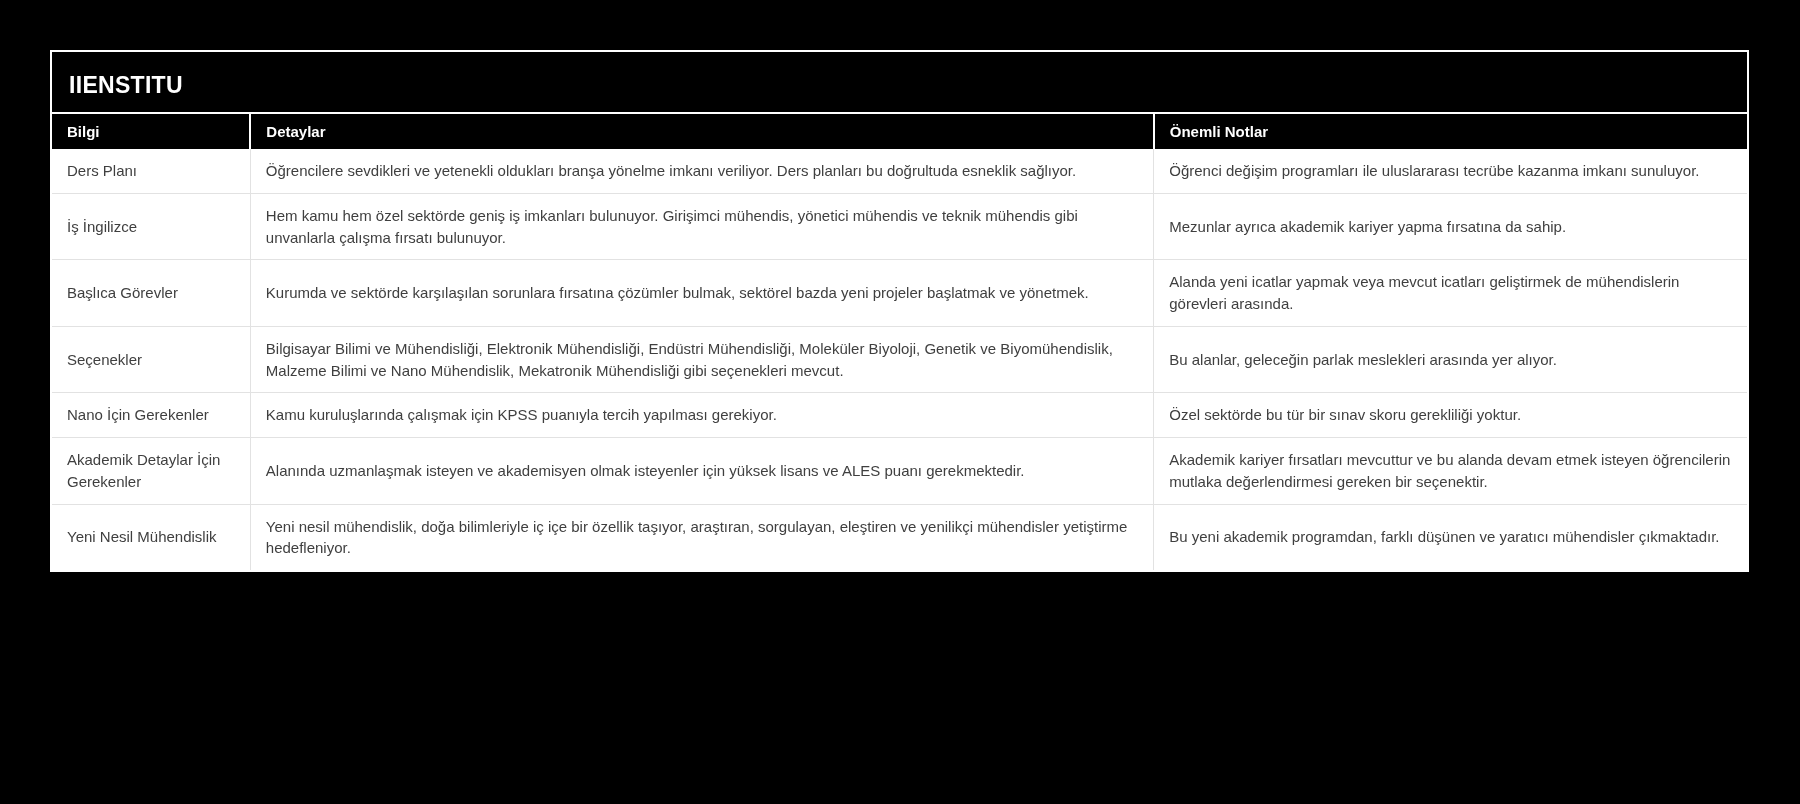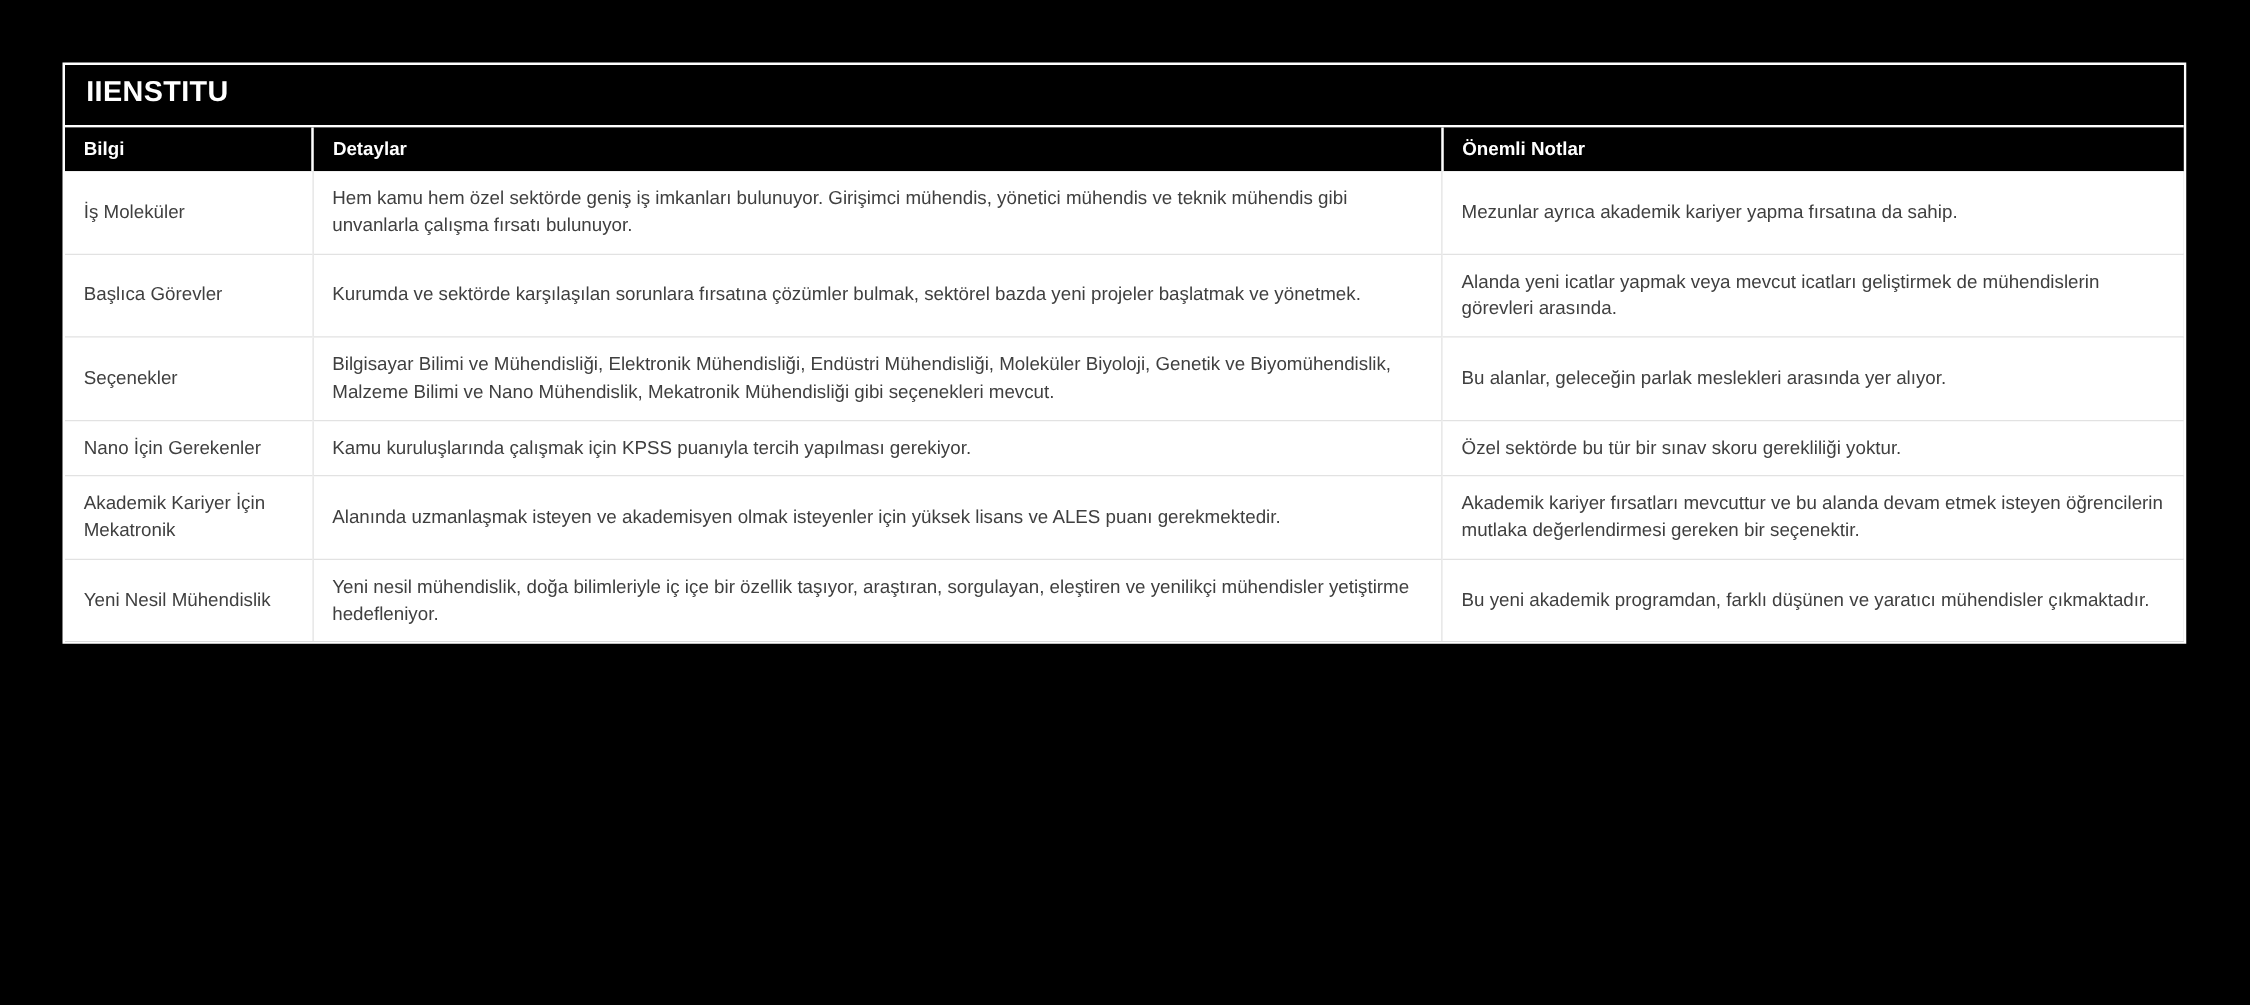--- a/index.html
+++ b/index.html
@@ -19,21 +19,21 @@
     box-sizing: border-box;
     border: 2px solid #ffffff;
     background: #000000;
   }
   .title-bar {
     background: #000000;
     color: #ffffff;
     font-size: 23px;
     font-weight: bold;
     letter-spacing: 0.3px;
-    padding: 8px 17px 13px 17px;
+    padding: 20px 17px 13px 17px;
     border-bottom: 2px solid #ffffff;
   }
   table.info-table {
     width: 100%;
     border-collapse: collapse;
     background: #ffffff;
     table-layout: fixed;
   }
   col.c1 { width: 11.7%; }
   col.c2 { width: 53.3%; }
@@ -77,41 +77,46 @@
       </colgroup>
     <thead>
       <tr>
         <th>Bilgi</th>
         <th>Detaylar</th>
         <th>Önemli Notlar</th>
       </tr>
     </thead>
     <tbody>
       <tr>
-        <td>İş Moleküler</td>
+        <td>Ders Planı</td>
+        <td>Öğrencilere sevdikleri ve yetenekli oldukları branşa yönelme imkanı veriliyor. Ders planları bu doğrultuda esneklik sağlıyor.</td>
+        <td>Öğrenci değişim programları ile uluslararası tecrübe kazanma imkanı sunuluyor.</td>
+      </tr>
+      <tr>
+        <td>İş İngilizce</td>
         <td>Hem kamu hem özel sektörde geniş iş imkanları bulunuyor. Girişimci mühendis, yönetici mühendis ve teknik mühendis gibi unvanlarla çalışma fırsatı bulunuyor.</td>
         <td>Mezunlar ayrıca akademik kariyer yapma fırsatına da sahip.</td>
       </tr>
       <tr>
         <td>Başlıca Görevler</td>
         <td>Kurumda ve sektörde karşılaşılan sorunlara fırsatına çözümler bulmak, sektörel bazda yeni projeler başlatmak ve yönetmek.</td>
         <td>Alanda yeni icatlar yapmak veya mevcut icatları geliştirmek de mühendislerin görevleri arasında.</td>
       </tr>
       <tr>
         <td>Seçenekler</td>
         <td>Bilgisayar Bilimi ve Mühendisliği, Elektronik Mühendisliği, Endüstri Mühendisliği, Moleküler Biyoloji, Genetik ve Biyomühendislik, Malzeme Bilimi ve Nano Mühendislik, Mekatronik Mühendisliği gibi seçenekleri mevcut.</td>
         <td>Bu alanlar, geleceğin parlak meslekleri arasında yer alıyor.</td>
       </tr>
       <tr>
         <td>Nano İçin Gerekenler</td>
         <td>Kamu kuruluşlarında çalışmak için KPSS puanıyla tercih yapılması gerekiyor.</td>
         <td>Özel sektörde bu tür bir sınav skoru gerekliliği yoktur.</td>
       </tr>
       <tr>
-        <td>Akademik Kariyer İçin Mekatronik</td>
+        <td>Akademik Detaylar İçin Gerekenler</td>
         <td>Alanında uzmanlaşmak isteyen ve akademisyen olmak isteyenler için yüksek lisans ve ALES puanı gerekmektedir.</td>
         <td>Akademik kariyer fırsatları mevcuttur ve bu alanda devam etmek isteyen öğrencilerin mutlaka değerlendirmesi gereken bir seçenektir.</td>
       </tr>
       <tr>
         <td>Yeni Nesil Mühendislik</td>
         <td>Yeni nesil mühendislik, doğa bilimleriyle iç içe bir özellik taşıyor, araştıran, sorgulayan, eleştiren ve yenilikçi mühendisler yetiştirme hedefleniyor.</td>
         <td>Bu yeni akademik programdan, farklı düşünen ve yaratıcı mühendisler çıkmaktadır.</td>
       </tr>
     </tbody>
   </table>

